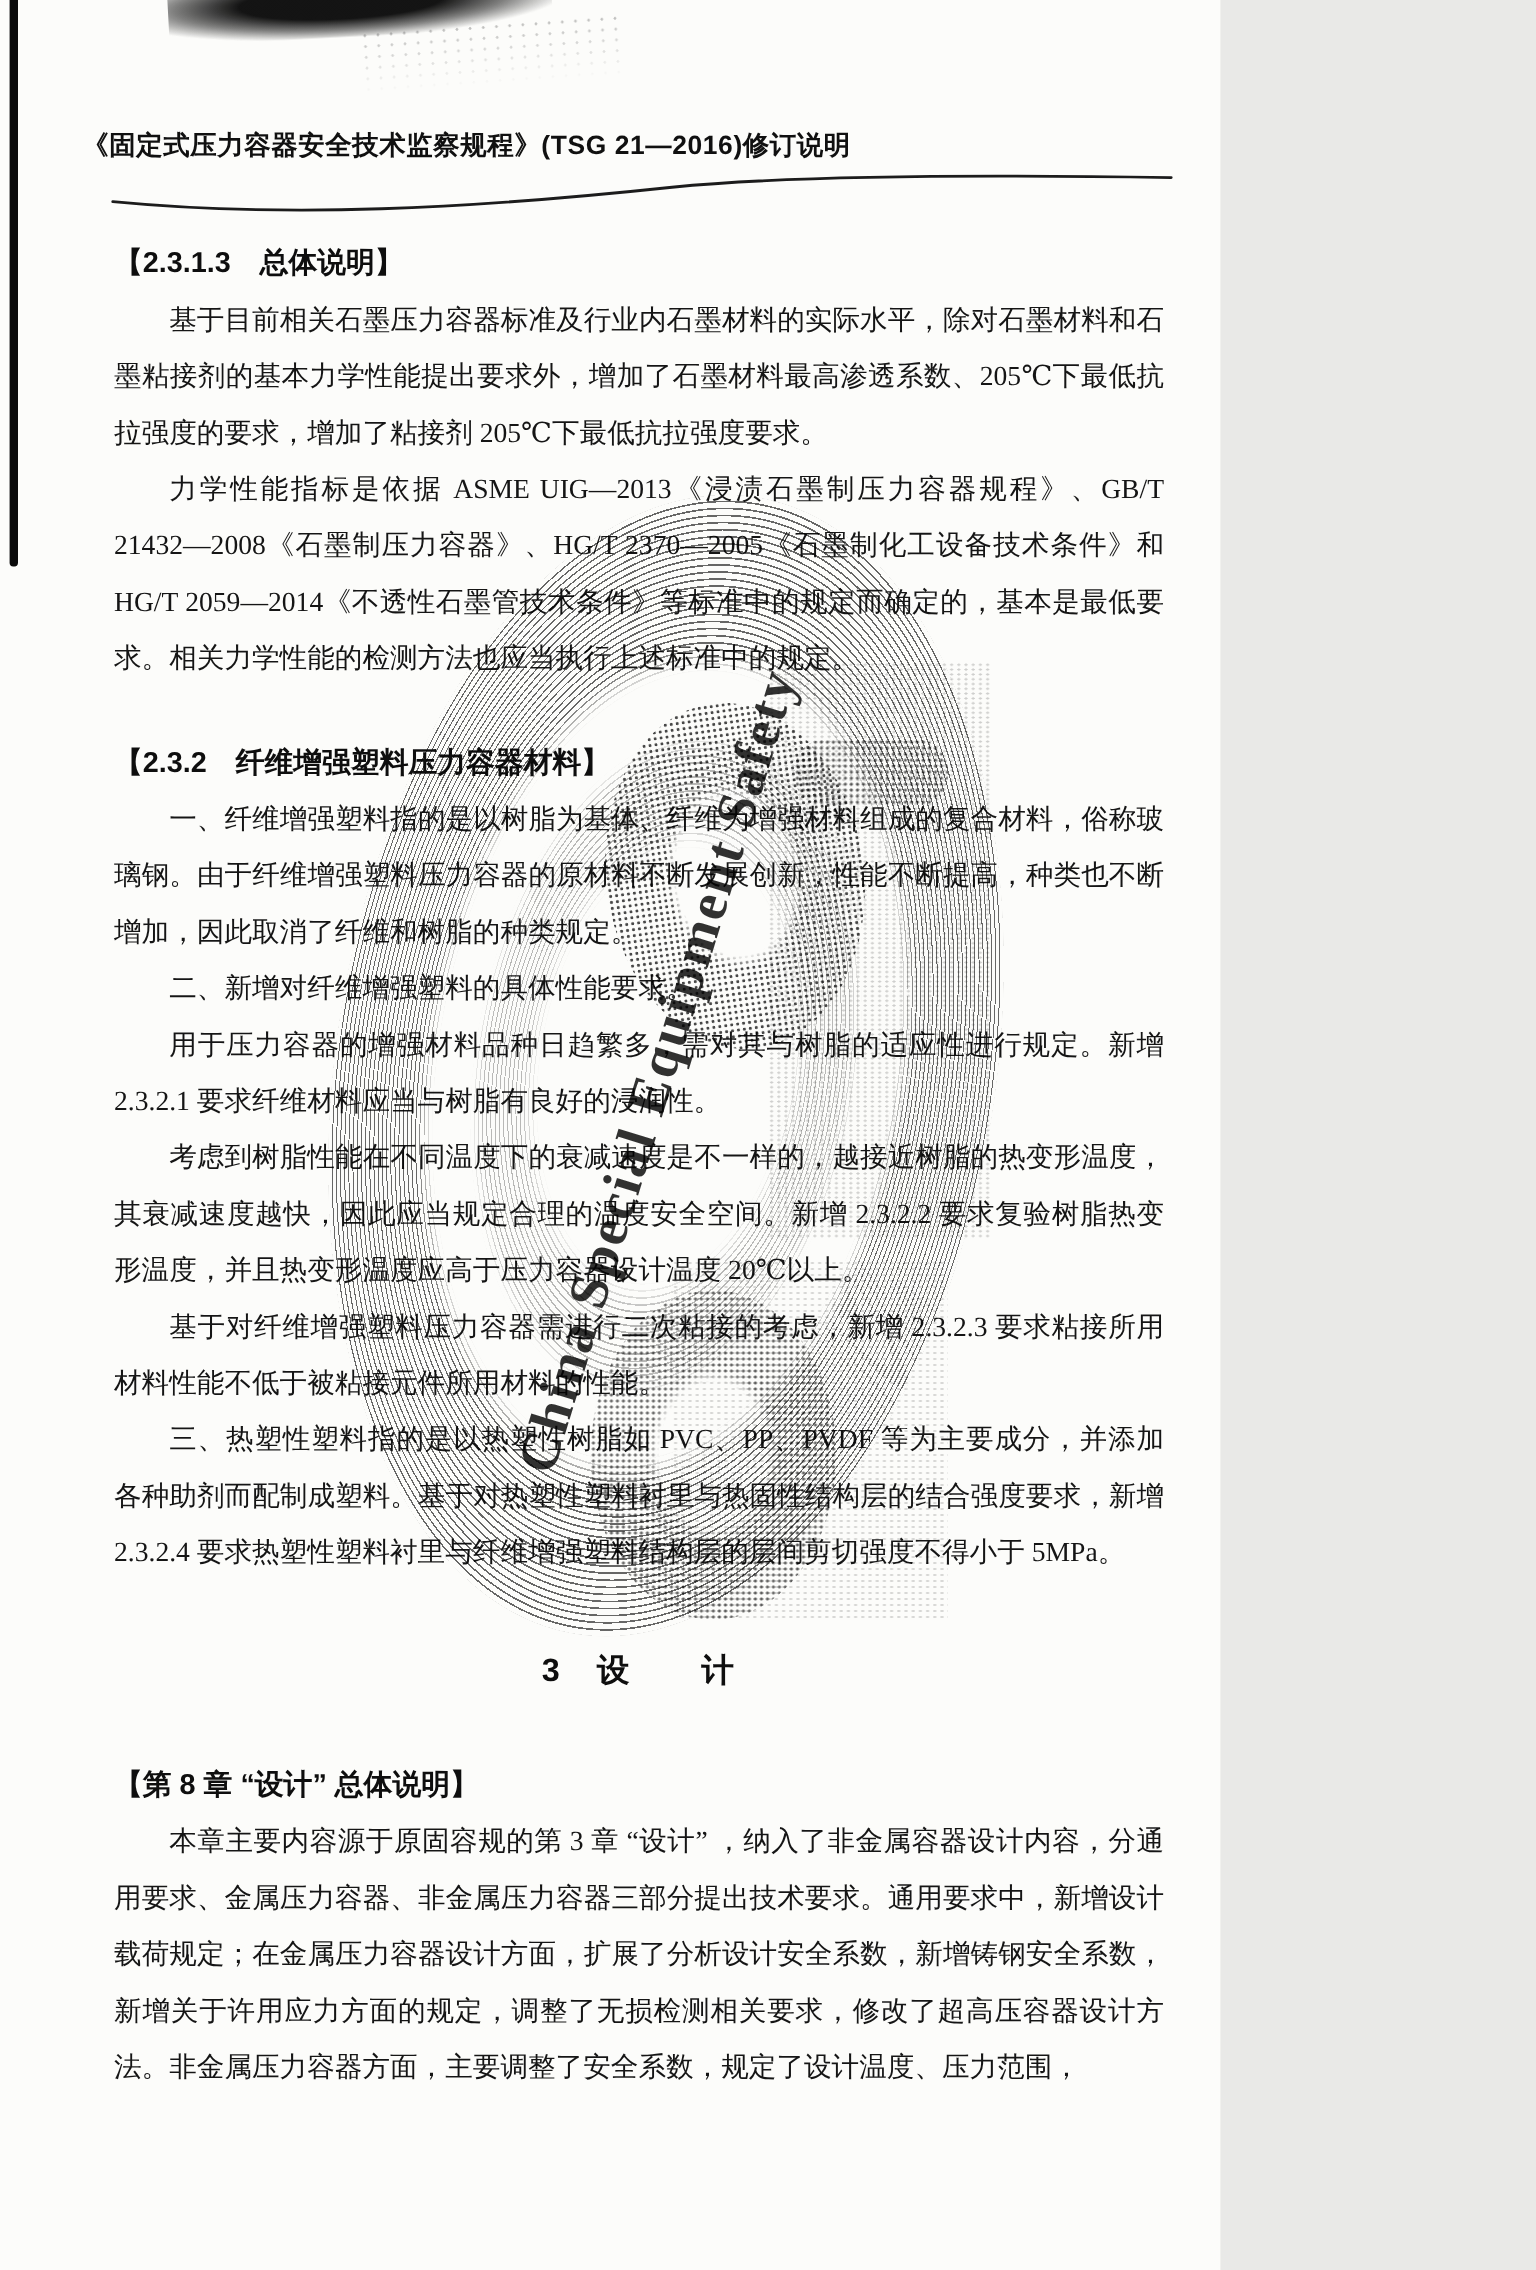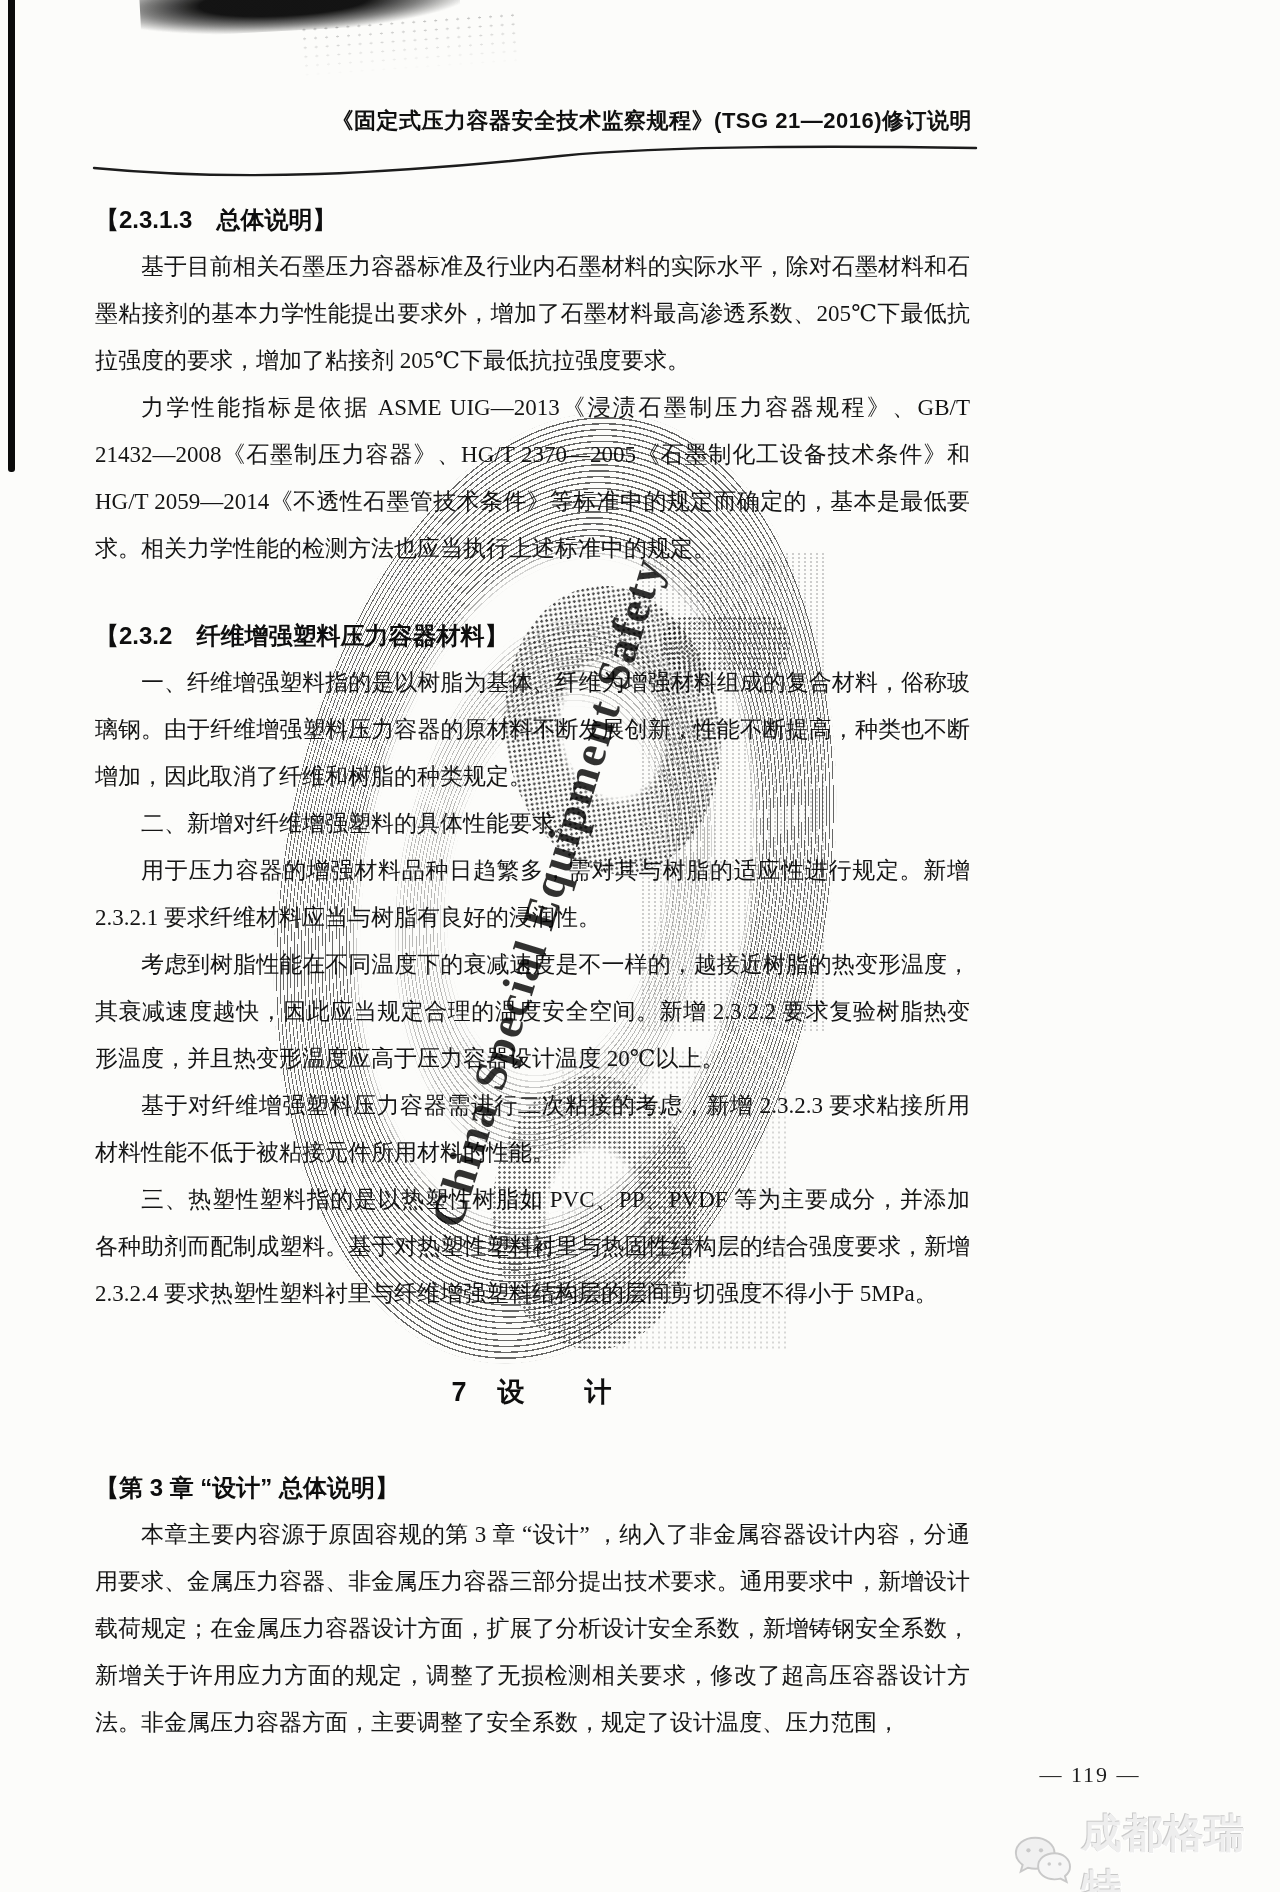--- a/index.html
+++ b/index.html
@@ -1,17 +1,17 @@
 <!DOCTYPE html>
 <html><head>
 <meta charset="utf-8">
 <style>
   html,body{margin:0;padding:0;background:#e9e9e7;}
   .page{
-    position:relative; width:1280px; height:1892px; overflow:hidden;
+    position:relative; width:1017px; height:1892px; overflow:hidden;
     background:#fcfcfa;
     font-family:"Liberation Serif","DejaVu Serif",serif;
     color:#151515;
   }
   
   .scan-edge{position:absolute;left:8px;top:0;width:7px;height:472px;background:#0b0b0b;border-radius:0 0 3px 3px;}
   .scan-smudge{
     position:absolute;left:140px;top:-18px;width:320px;height:48px;
     background:radial-gradient(ellipse at 45% 40%, rgba(12,12,12,.97) 0 34%, rgba(25,25,25,.55) 56%, rgba(40,40,40,0) 76%);
     transform:rotate(-3deg); filter:blur(.6px);
@@ -108,23 +108,23 @@
     <p class="para">力学性能指标是依据 ASME UIG—2013《浸渍石墨制压力容器规程》、GB/T 21432—2008《石墨制压力容器》、HG/T 2370—2005《石墨制化工设备技术条件》和 HG/T 2059—2014《不透性石墨管技术条件》等标准中的规定而确定的，基本是最低要求。相关力学性能的检测方法也应当执行上述标准中的规定。</p>
 
     <div class="sec-heading h2sp">【2.3.2　纤维增强塑料压力容器材料】</div>
     <p class="para">一、纤维增强塑料指的是以树脂为基体、纤维为增强材料组成的复合材料，俗称玻璃钢。由于纤维增强塑料压力容器的原材料不断发展创新，性能不断提高，种类也不断增加，因此取消了纤维和树脂的种类规定。</p>
     <p class="para">二、新增对纤维增强塑料的具体性能要求。</p>
     <p class="para">用于压力容器的增强材料品种日趋繁多，需对其与树脂的适应性进行规定。新增 2.3.2.1 要求纤维材料应当与树脂有良好的浸润性。</p>
     <p class="para">考虑到树脂性能在不同温度下的衰减速度是不一样的，越接近树脂的热变形温度，其衰减速度越快，因此应当规定合理的温度安全空间。新增 2.3.2.2 要求复验树脂热变形温度，并且热变形温度应高于压力容器设计温度 20℃以上。</p>
     <p class="para">基于对纤维增强塑料压力容器需进行二次粘接的考虑，新增 2.3.2.3 要求粘接所用材料性能不低于被粘接元件所用材料的性能。</p>
     <p class="para">三、热塑性塑料指的是以热塑性树脂如 PVC、PP、PVDF 等为主要成分，并添加各种助剂而配制成塑料。基于对热塑性塑料衬里与热固性结构层的结合强度要求，新增 2.3.2.4 要求热塑性塑料衬里与纤维增强塑料结构层的层间剪切强度不得小于 5MPa。</p>
 
-    <div class="chapter-title">7　设　　计</div>
+    <div class="chapter-title">3　设　　计</div>
 
-    <div class="sec-heading h3sp">【第 3 章 “设计” 总体说明】</div>
+    <div class="sec-heading h3sp">【第 8 章 “设计” 总体说明】</div>
     <p class="para p-last">本章主要内容源于原固容规的第 3 章 “设计” ，纳入了非金属容器设计内容，分通用要求、金属压力容器、非金属压力容器三部分提出技术要求。通用要求中，新增设计载荷规定；在金属压力容器设计方面，扩展了分析设计安全系数，新增铸钢安全系数，新增关于许用应力方面的规定，调整了无损检测相关要求，修改了超高压容器设计方法。非金属压力容器方面，主要调整了安全系数，规定了设计温度、压力范围，</p>
   </div>
 
   <div class="stamp">
     <div class="ring"></div>
     <div class="ring inner"></div>
   </div>
   <div class="halftone donut-a"></div>
   <div class="halftone bar-a"></div>
   <div class="halftone donut-b"></div>

